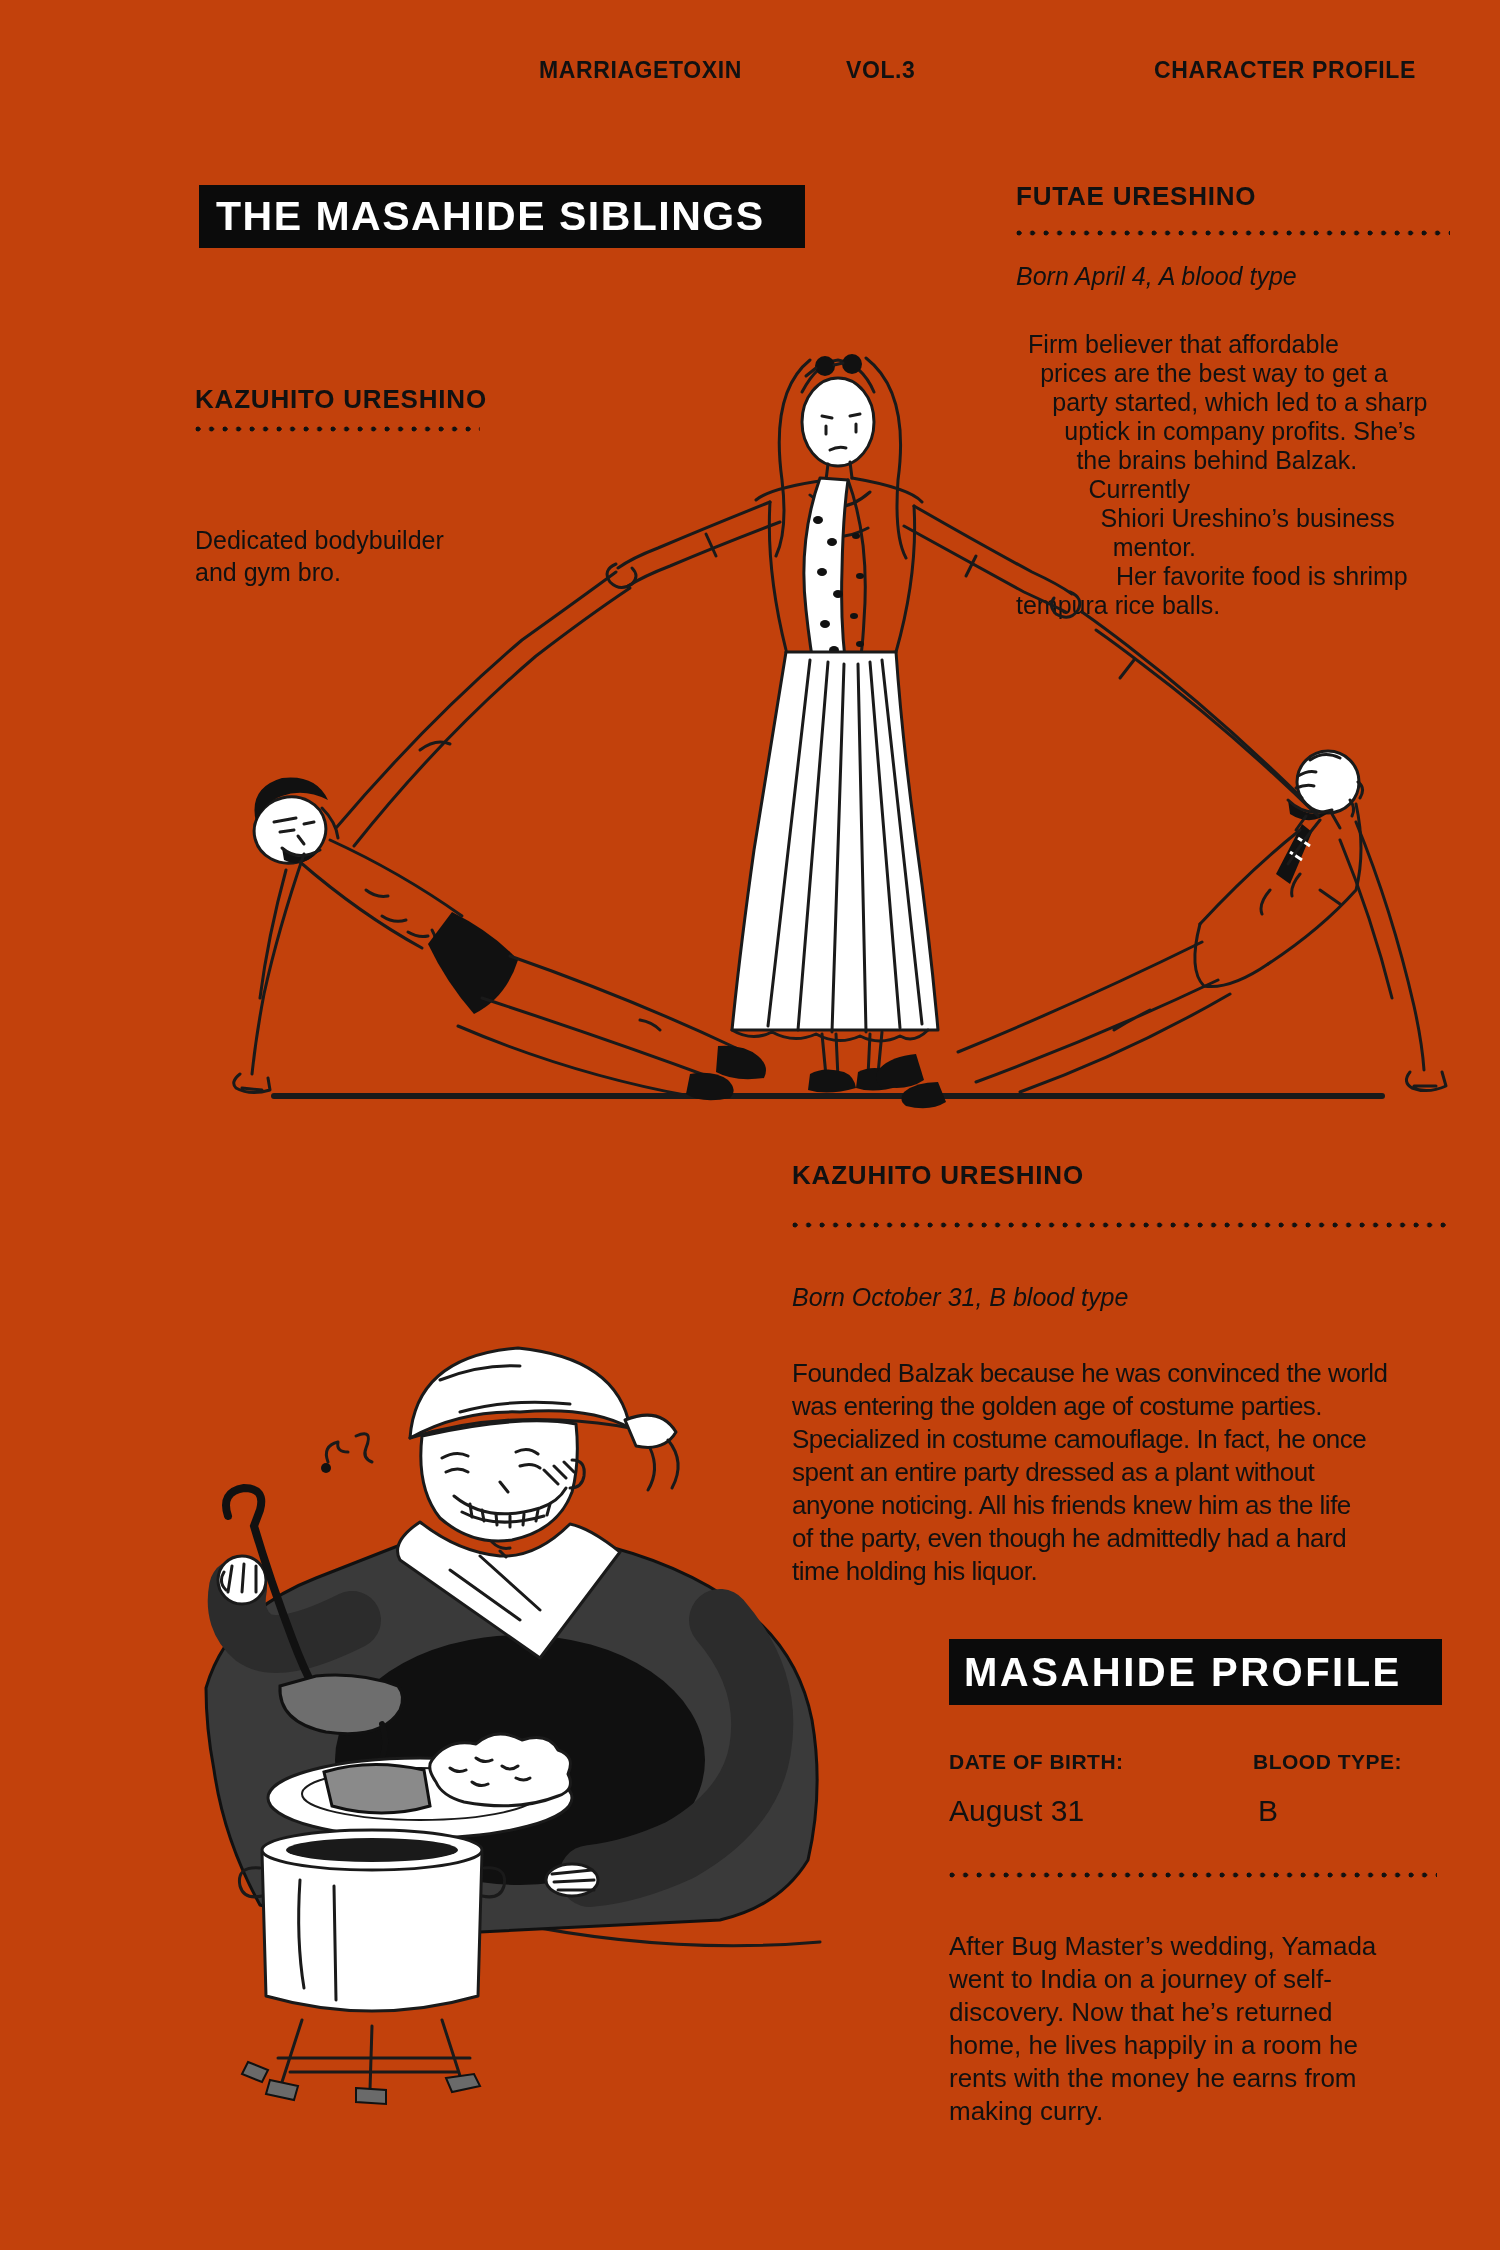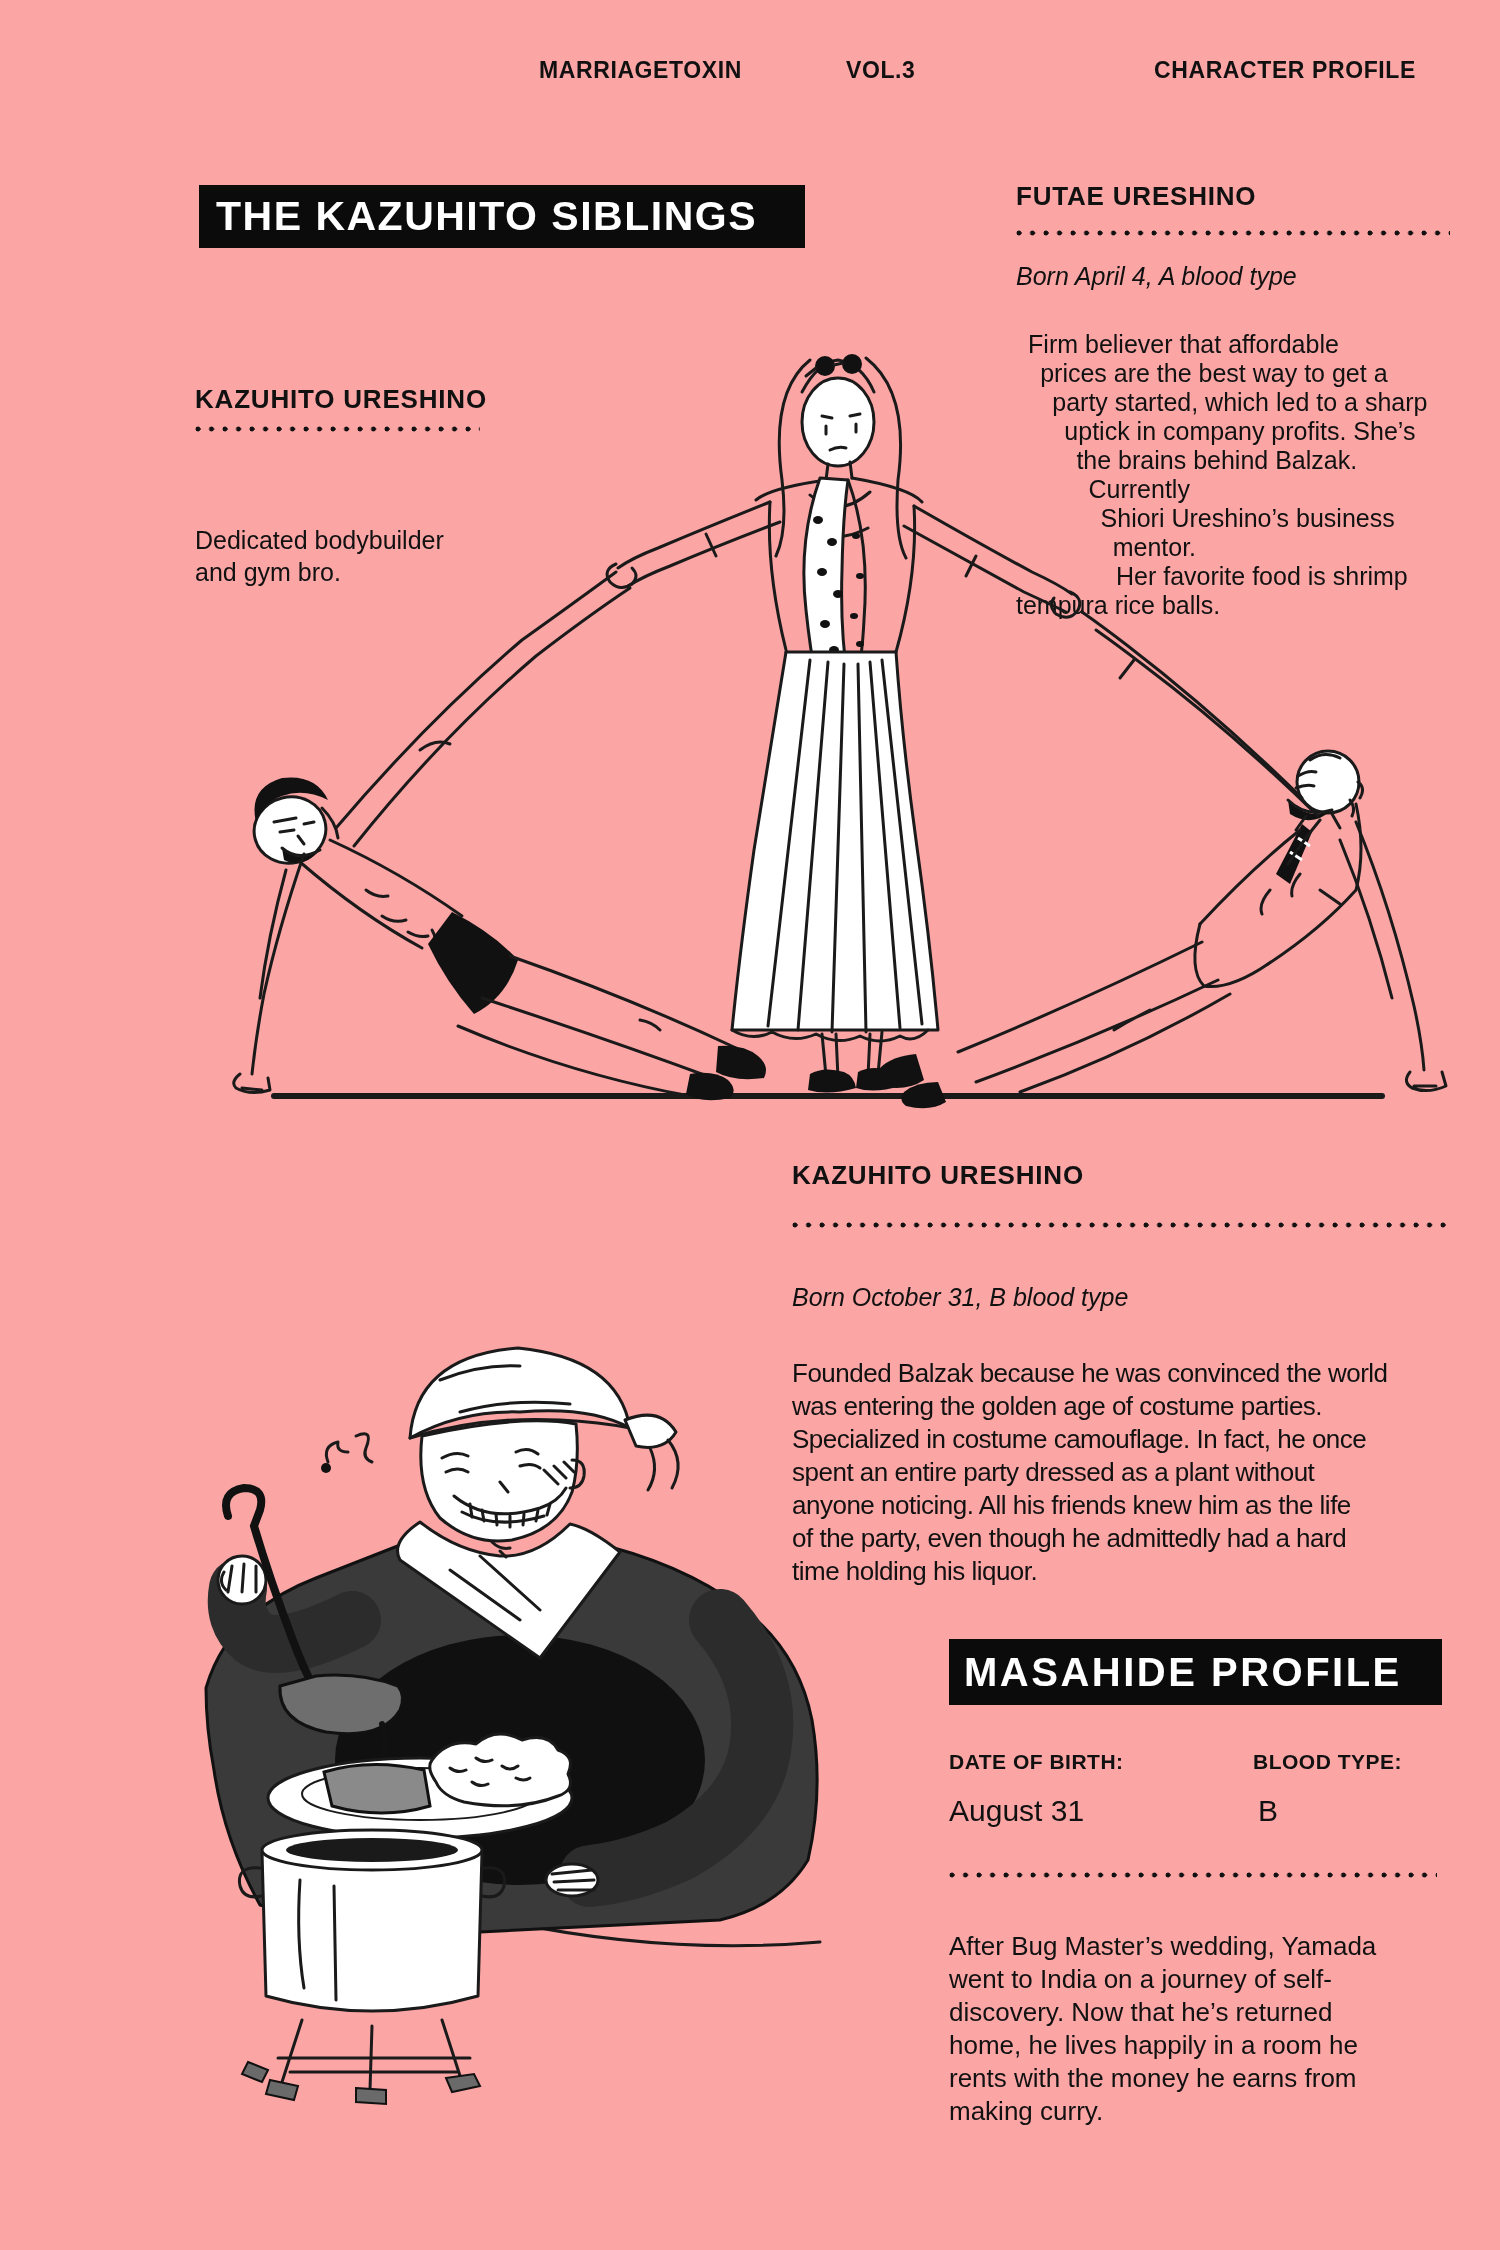--- a/index.html
+++ b/index.html
@@ -1,16 +1,16 @@
 <!DOCTYPE html>
 <html><head>
 <meta charset="utf-8">
 <style>
   html,body{margin:0;padding:0;background:#e8e8e8;}
-  .page{position:relative;width:1500px;height:2250px;background:#fca5a5;overflow:hidden;
+  .page{position:relative;width:1500px;height:2250px;background:#c2410c;overflow:hidden;
         font-family:"Liberation Sans", sans-serif;color:#111;}
   .abs{position:absolute;}
   .hdr{font-weight:bold;font-size:23px;letter-spacing:0.6px;white-space:nowrap;}
   .banner{background:#0b0b0b;color:#fff;display:flex;align-items:center;
           font-weight:bold;white-space:nowrap;}
   .banner-1{left:199px;top:185px;width:589px;height:63px;font-size:41px;letter-spacing:1.5px;padding-left:17px;}
   .banner-2{left:949px;top:1639px;width:478px;height:66px;font-size:40px;letter-spacing:2.5px;padding-left:15px;}
   .hname{font-weight:bold;font-size:26px;letter-spacing:0.8px;white-space:nowrap;}
   .dots{height:6px;background-image:radial-gradient(circle at 3px 3px,#111 2.3px,transparent 2.7px);
         background-size:13.5px 6px;background-repeat:repeat-x;}
@@ -31,21 +31,21 @@
 </style>
 </head>
 <body>
 
 <div class="page">
 
   <div class="abs hdr" style="left:539px;top:57px;">MARRIAGETOXIN</div>
   <div class="abs hdr" style="left:846px;top:57px;">VOL.3</div>
   <div class="abs hdr" style="left:1154px;top:57px;">CHARACTER PROFILE</div>
 
-  <div class="abs banner banner-1">THE KAZUHITO SIBLINGS</div>
+  <div class="abs banner banner-1">THE MASAHIDE SIBLINGS</div>
 
   <div class="abs hname" style="left:1016px;top:181px;">FUTAE URESHINO</div>
   <div class="abs dots" style="left:1016px;top:230px;width:434px;"></div>
   <div class="abs body-txt" style="left:1016px;top:262px;">Born April 4, A blood type</div>
   <div class="abs futae-bio" style="left:1016px;top:330px;"><span class="flow-spacer"></span><span>Firm believer that affordable
 prices are the best way to get a
 party started, which led to a sharp
 uptick in company profits. She’s
 the brains behind Balzak. Currently
 Shiori Ureshino’s business mentor.

